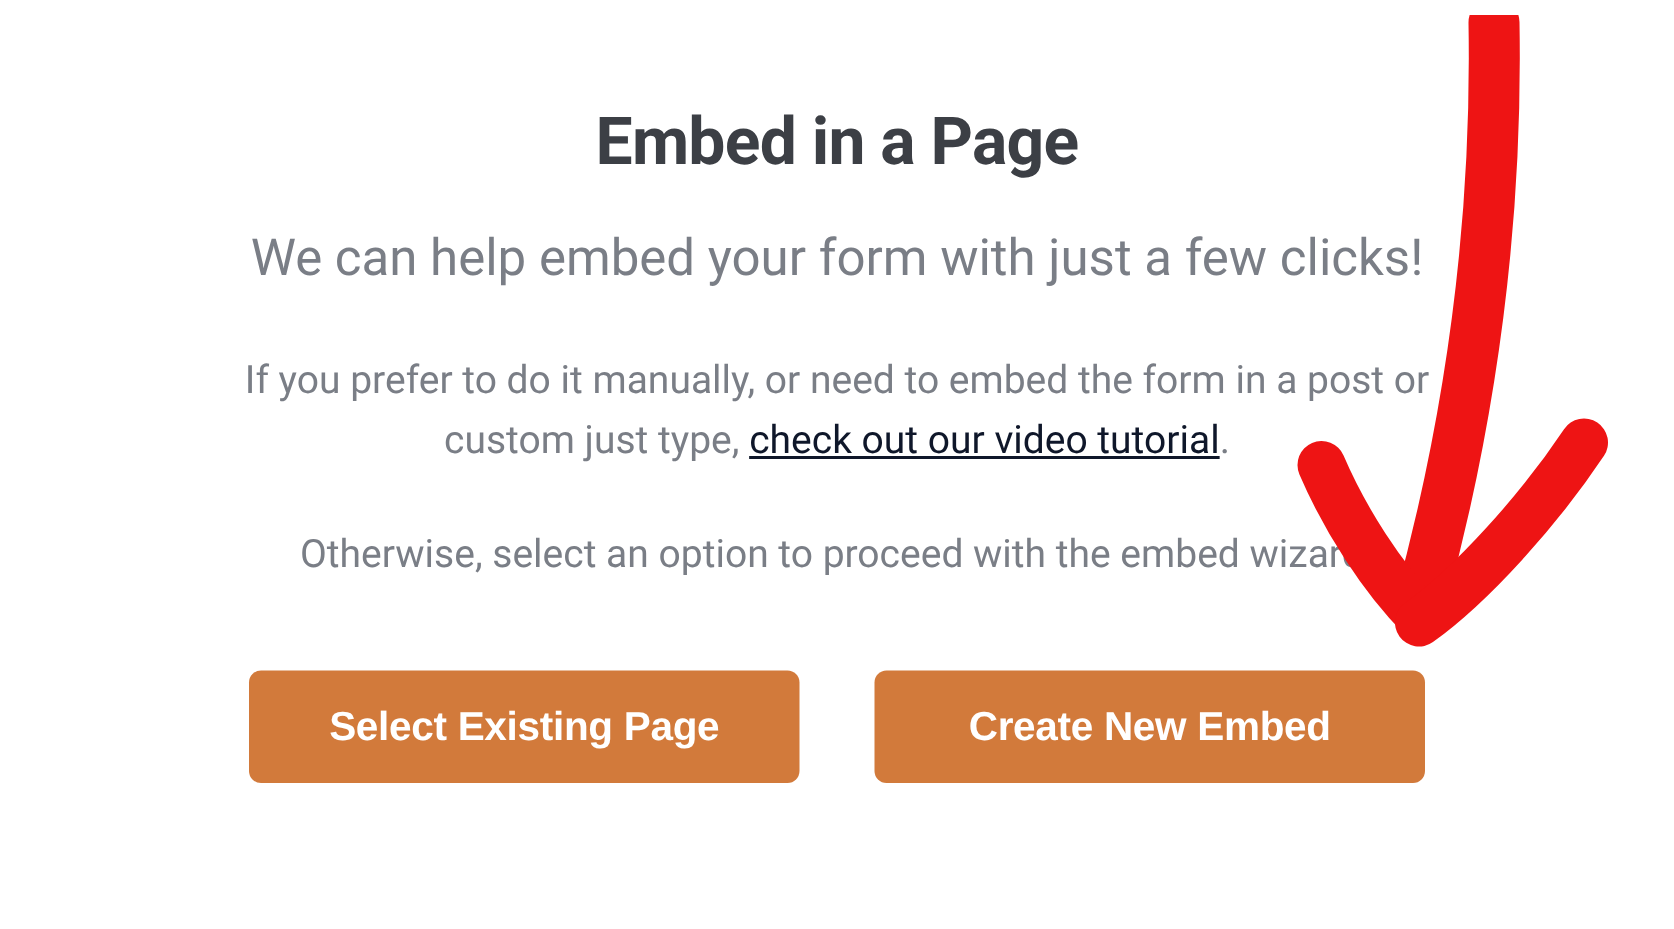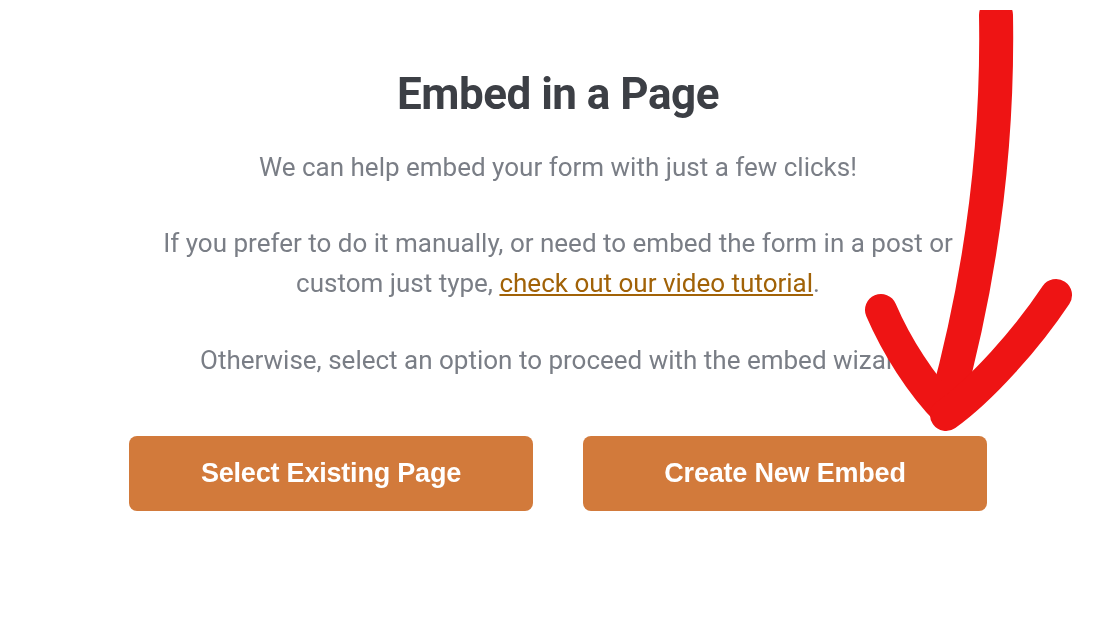--- a/index.html
+++ b/index.html
@@ -17,34 +17,34 @@
       text-align: center;
     }
     .modal-title {
       font-size: 44px;
       font-weight: 700;
       color: #3c3f45;
       margin-bottom: 30px;
       letter-spacing: -0.5px;
     }
     .modal-subtitle {
-      font-size: 26px;
+      font-size: 34px;
       color: #7a7e86;
       margin-bottom: 38px;
       line-height: 1.35;
     }
     .modal-body {
       font-size: 26px;
       color: #7a7e86;
       margin: 0 auto 38px auto;
       line-height: 1.55;
       max-width: 880px;
     }
     .modal-body a {
-      color: #a16207;
+      color: #0f172a;
       text-decoration: underline;
     }
     .modal-footer-text {
       font-size: 26px;
       color: #7a7e86;
       margin-bottom: 58px;
       line-height: 1.4;
     }
     .button-row {
       display: flex;
@@ -52,21 +52,21 @@
       gap: 50px;
     }
     .btn {
       background: #d27a3b;
       color: #ffffff;
       border: none;
       border-radius: 8px;
       font-size: 27px;
       font-weight: 600;
       padding: 22px 0;
-      width: 404px;
+      width: 367px;
       cursor: pointer;
       letter-spacing: -0.2px;
     }
     .annotation-arrow {
       position: absolute;
       top: 10px;
       right: 10px;
       pointer-events: none;
     }
   </style>

